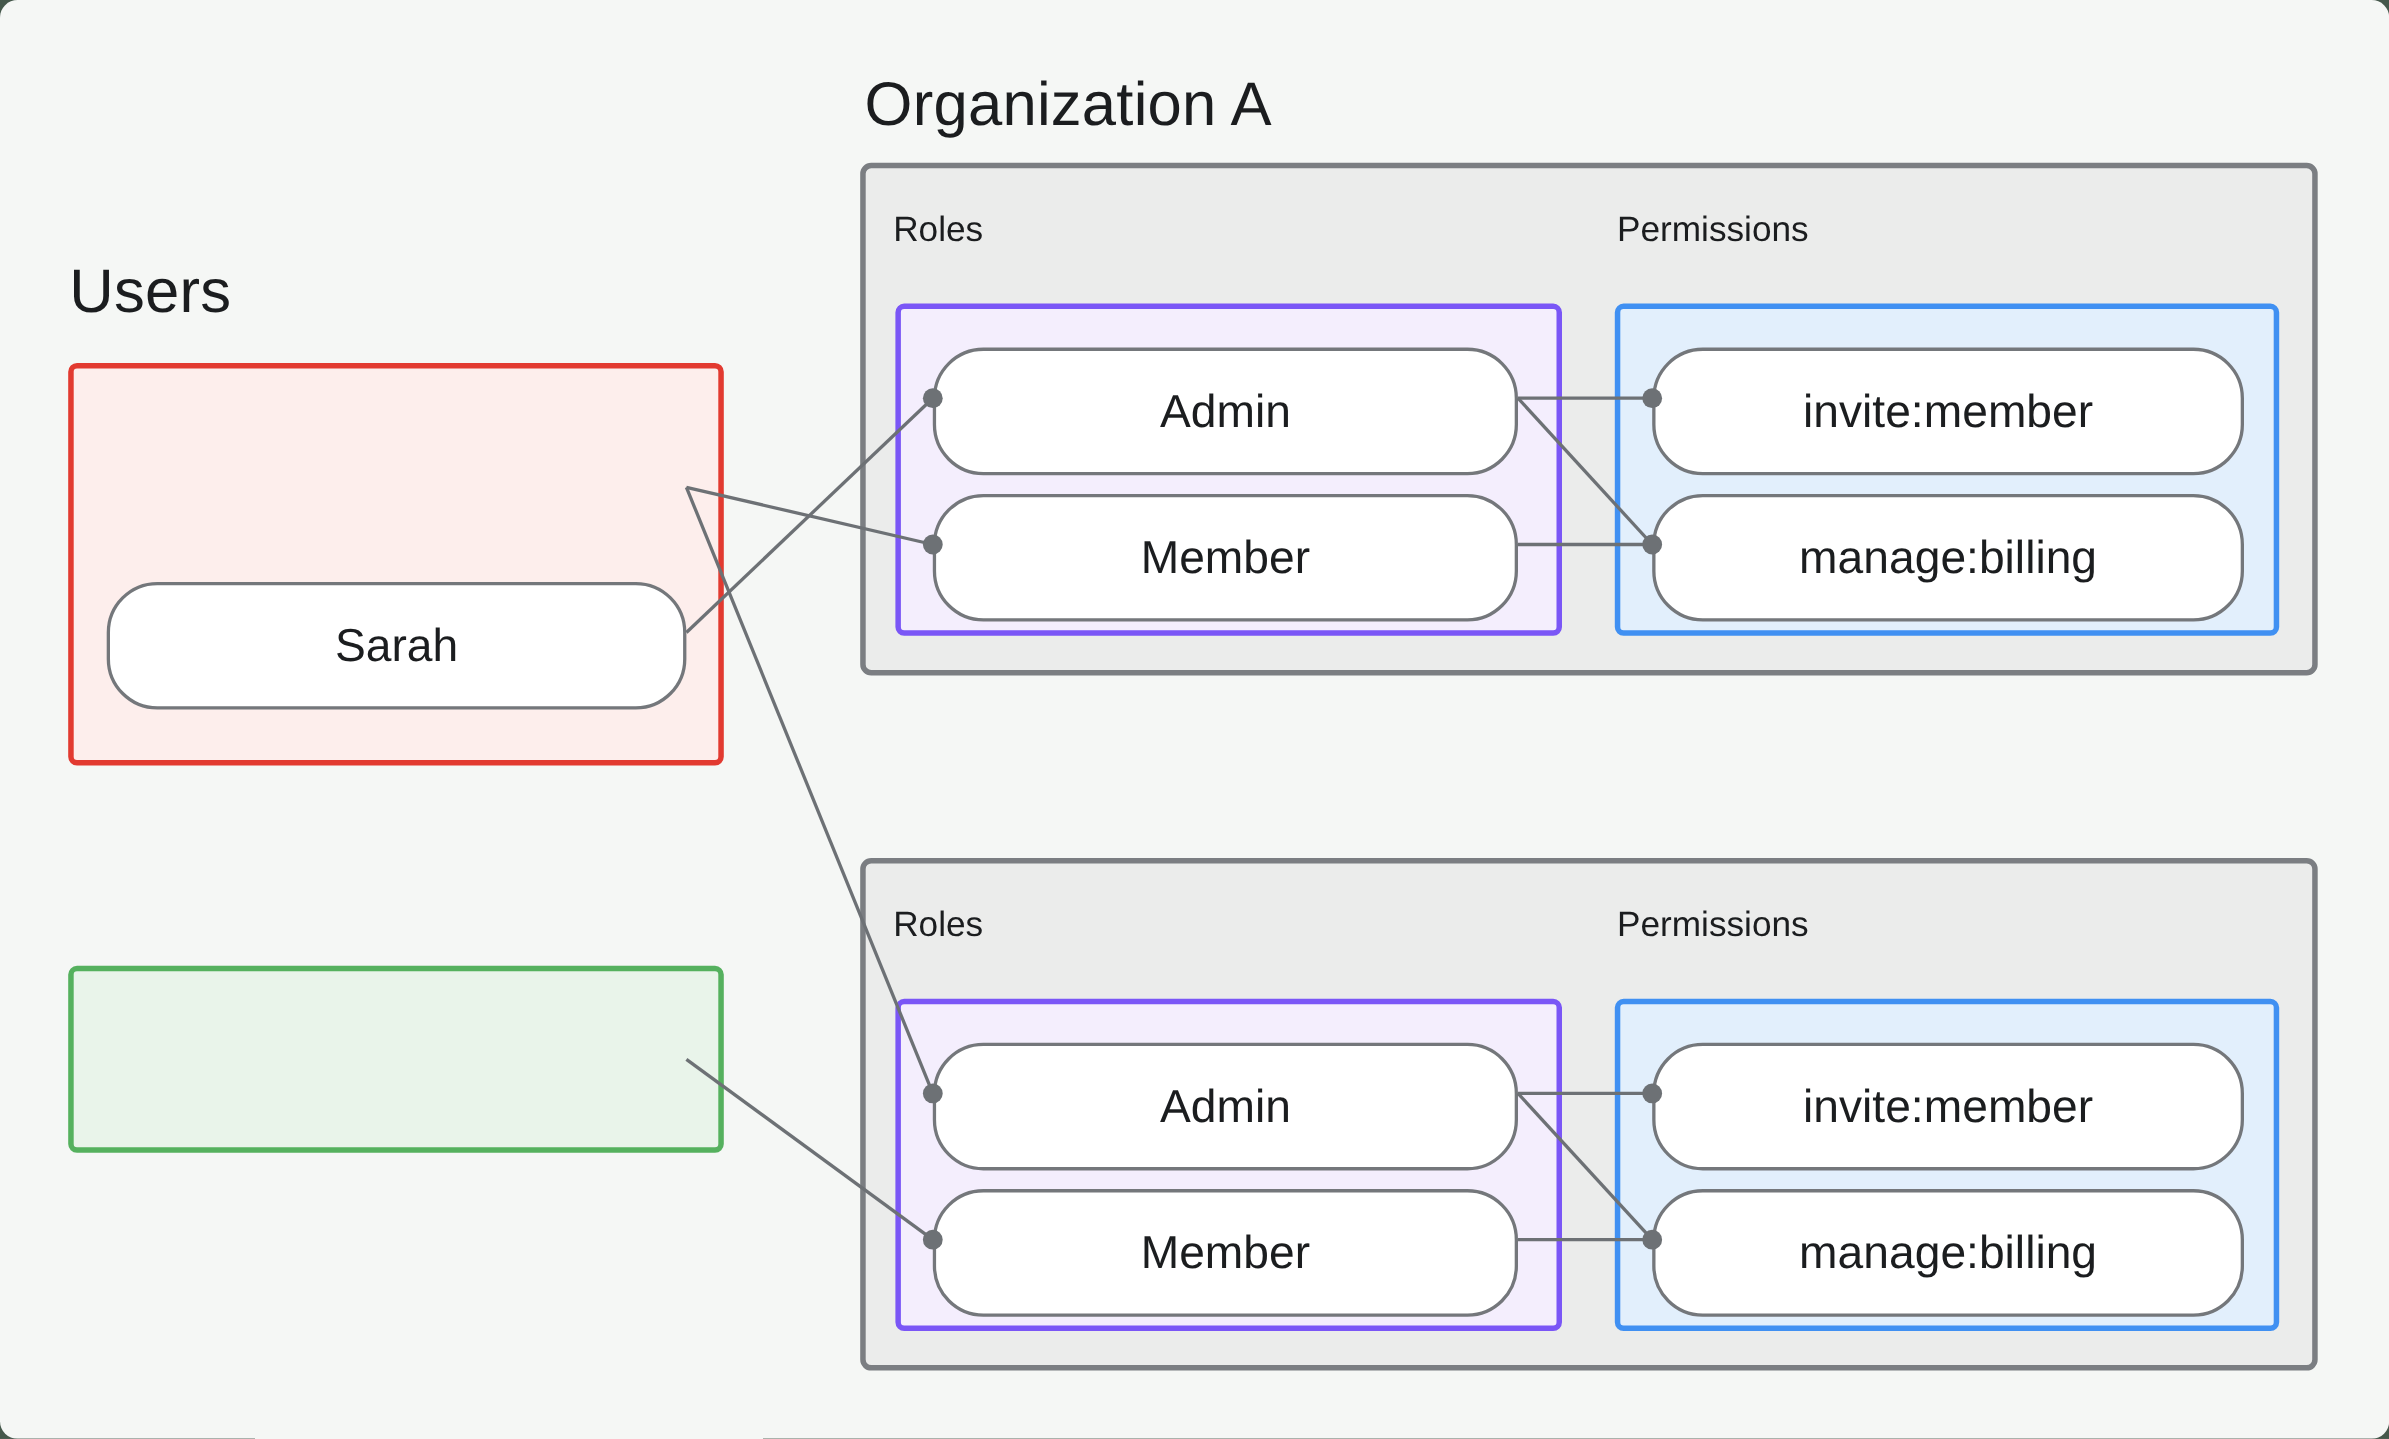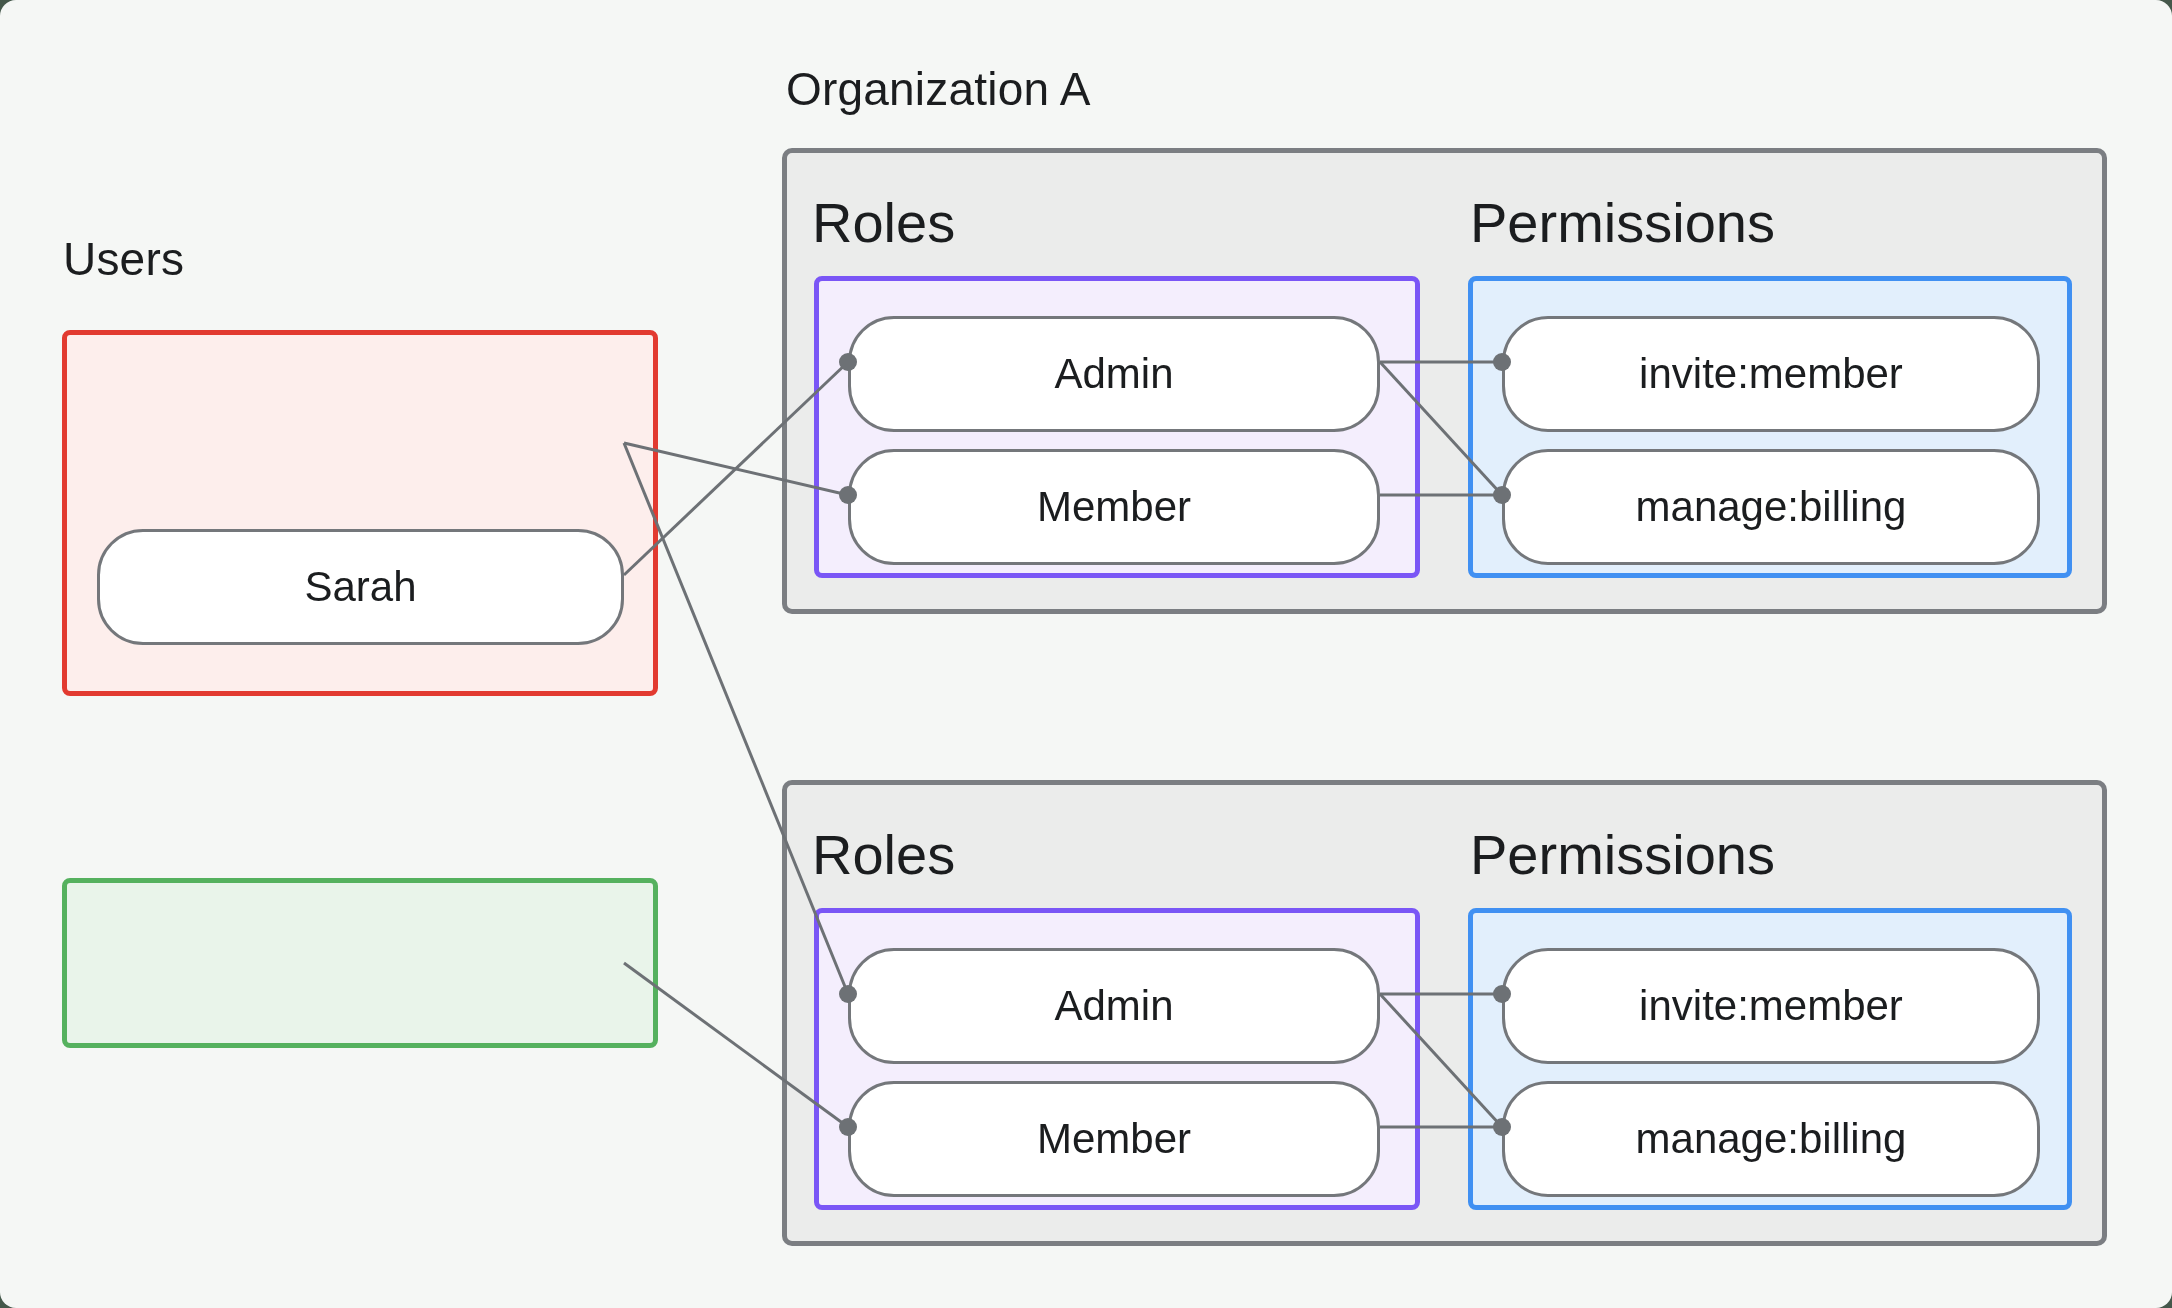--- a/index.html
+++ b/index.html
@@ -14,33 +14,33 @@
     background: var(--canvas-background, #f5f7f5);
     border-radius: 16px;
     overflow: hidden;
     font-family: "Liberation Sans", "DejaVu Sans", sans-serif;
     color: var(--text, #1b1d1f);
   }
 
   
   .section-label {
     position: absolute;
-    font-size: 46px;
+    font-size: 56px;
     font-weight: 500;
     letter-spacing: 0.2px;
     white-space: nowrap;
     color: var(--text, #1b1d1f);
   }
   #users-label        { left: 63px;   top: 232px; }
   #m2m-label          { left: 63px;   top: 796px; }
   #org-a-label        { left: 786px;  top: 62px;  }
   #org-b-label        { left: 786px;  top: 696px; }
   .inner-label {
     position: absolute;
-    font-size: 56px;
+    font-size: 32px;
     font-weight: 500;
     white-space: nowrap;
     color: var(--text, #1b1d1f);
   }
   #roles-a-label       { left: 812px;  top: 190px; }
   #permissions-a-label { left: 1470px; top: 190px; }
   #roles-b-label       { left: 812px;  top: 822px; }
   #permissions-b-label { left: 1470px; top: 822px; }
 
   

